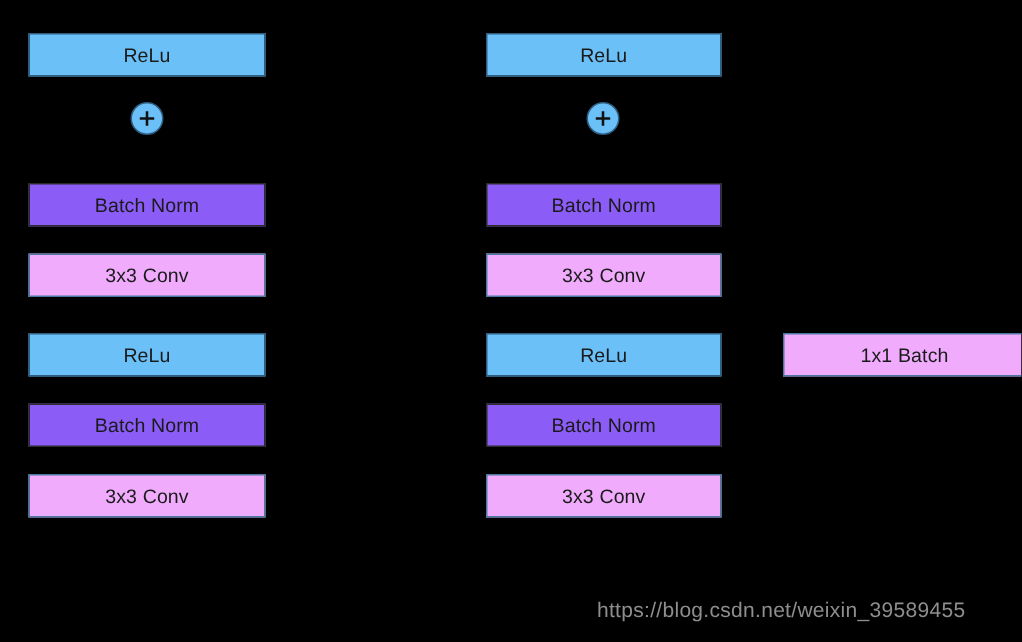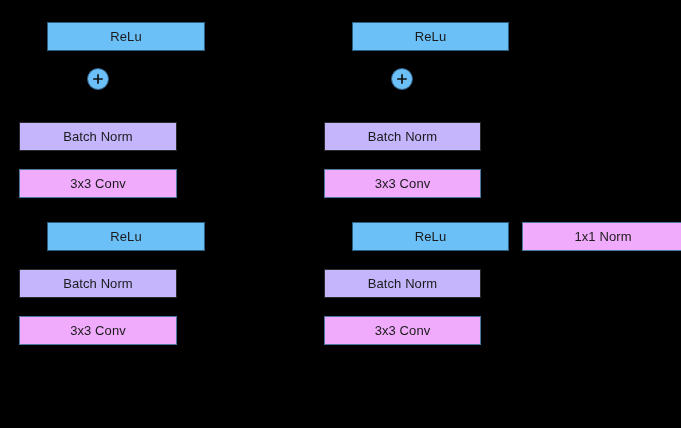--- a/index.html
+++ b/index.html
@@ -24,28 +24,27 @@
     justify-content: center;
     font-size: 13px;
     line-height: 1;
     color: #1a1a1a;
     letter-spacing: 0.1px;
     white-space: nowrap;
   }
   .node.relu {
     background: #6cc0f8;
     border-color: #2f5d80;
-    margin-left: 28px;
   }
   .node.conv {
     background: #f0abfc;
     border-color: #4a78a0;
   }
   .node.bn {
-    background: #c4b5fd;
+    background: #8b5cf6;
     border-color: #2b2b2b;
   }
   .plus {
     position: absolute;
     box-sizing: border-box;
     width: 22px;
     height: 22px;
     border-radius: 50%;
     background: #6cc0f8;
     border: 1px solid #2f5d80;
@@ -106,15 +105,16 @@
     <div class="node relu" style="left: 324px; top: 222px; width: 157px; height: 29px;">
       <span>ReLu</span>
     </div>
     <div class="node bn" style="left: 324px; top: 269px; width: 157px; height: 29px;">
       <span>Batch Norm</span>
     </div>
     <div class="node conv" style="left: 324px; top: 316px; width: 157px; height: 29px;">
       <span>3x3 Conv</span>
     </div>
     <div class="node conv" style="left: 522px; top: 222px; width: 162px; height: 29px;">
-      <span>1x1 Norm</span>
+      <span>1x1 Batch</span>
     </div>
+    <div class="watermark" style="left: 398px; top: 398px;">https://blog.csdn.net/weixin_39589455</div>
   </div>
 
 </body></html>

